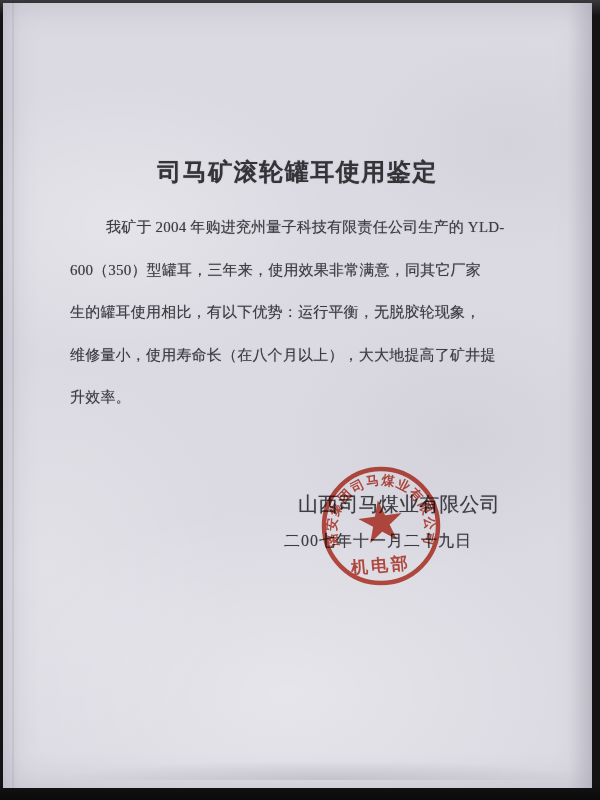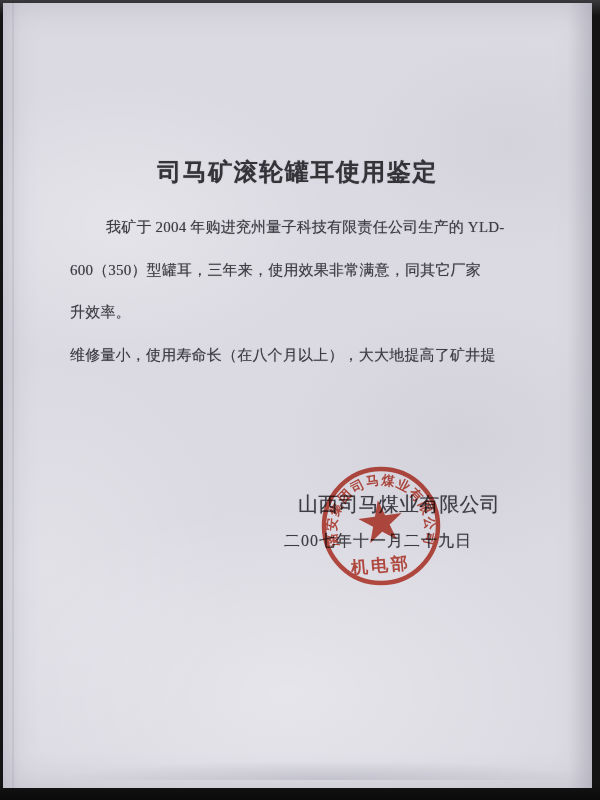--- a/index.html
+++ b/index.html
@@ -100,22 +100,23 @@
 <div class="frame">
   <div class="paper">
     <div class="crease-left"></div>
     <div class="fold-shadow"></div>
 
     <div class="doc-title">司马矿滚轮罐耳使用鉴定</div>
 
     <div class="doc-body">
       <div class="line indent">我矿于 2004 年购进兖州量子科技有限责任公司生产的 YLD-</div>
       <div class="line">600（350）型罐耳，三年来，使用效果非常满意，同其它厂家</div>
+      <div class="line">生的罐耳使用相比，有以下优势：运行平衡，无脱胶轮现象，</div>
+      <div class="line">维修量小，使用寿命长（在八个月以上），大大地提高了矿井提</div>
       <div class="line">升效率。</div>
-      <div class="line">维修量小，使用寿命长（在八个月以上），大大地提高了矿井提</div>
     </div>
 
     <div class="sig-company">山西司马煤业有限公司</div>
     <div class="sig-date">二00七年十一月二十九日</div>
 
     <svg class="stamp" viewBox="0 0 150 150" xmlns="http://www.w3.org/2000/svg">
       <circle cx="75" cy="75" r="57" fill="none" stroke="#c23a2b" stroke-width="4.5"></circle>
       <path d="M 75,49 L 88.5,90.6 L 53.1,64.9 L 96.9,64.9 L 61.5,90.6 Z" fill="#c23a2b" fill-rule="nonzero" transform="rotate(-8 75 72)"></path>
       <path id="ringPath" d="M 31,88 A 45,45 0 1 1 119,88" fill="none"></path>
       <text font-size="13" font-family="Liberation Sans, sans-serif" font-weight="700" fill="#c23a2b" letter-spacing="1.5">

